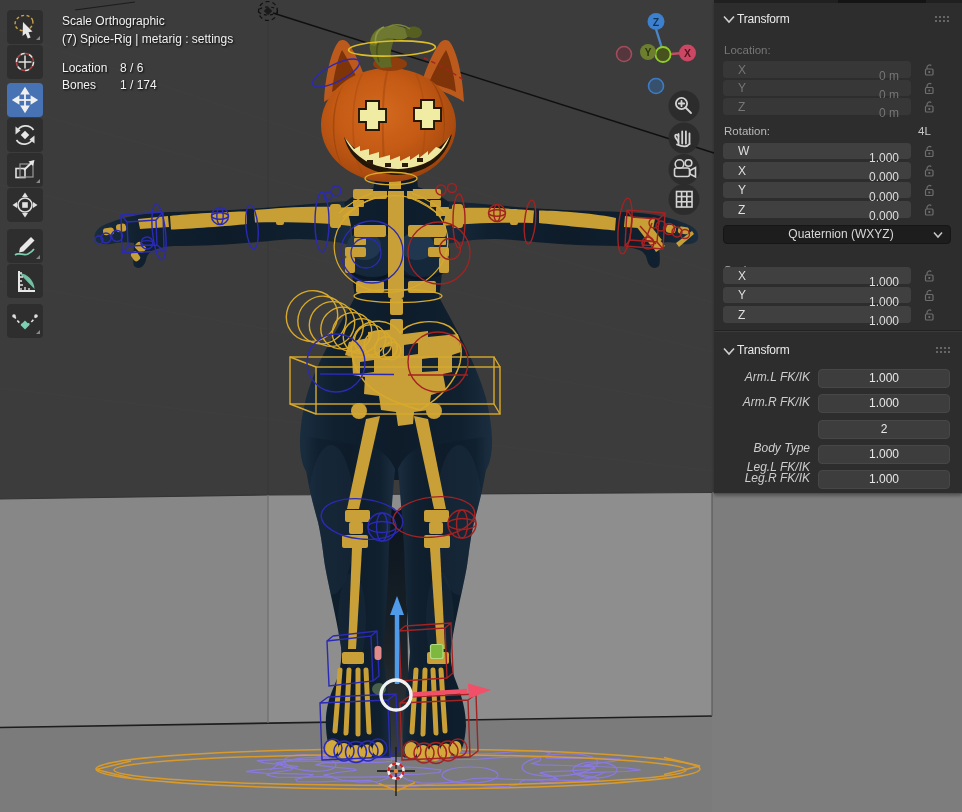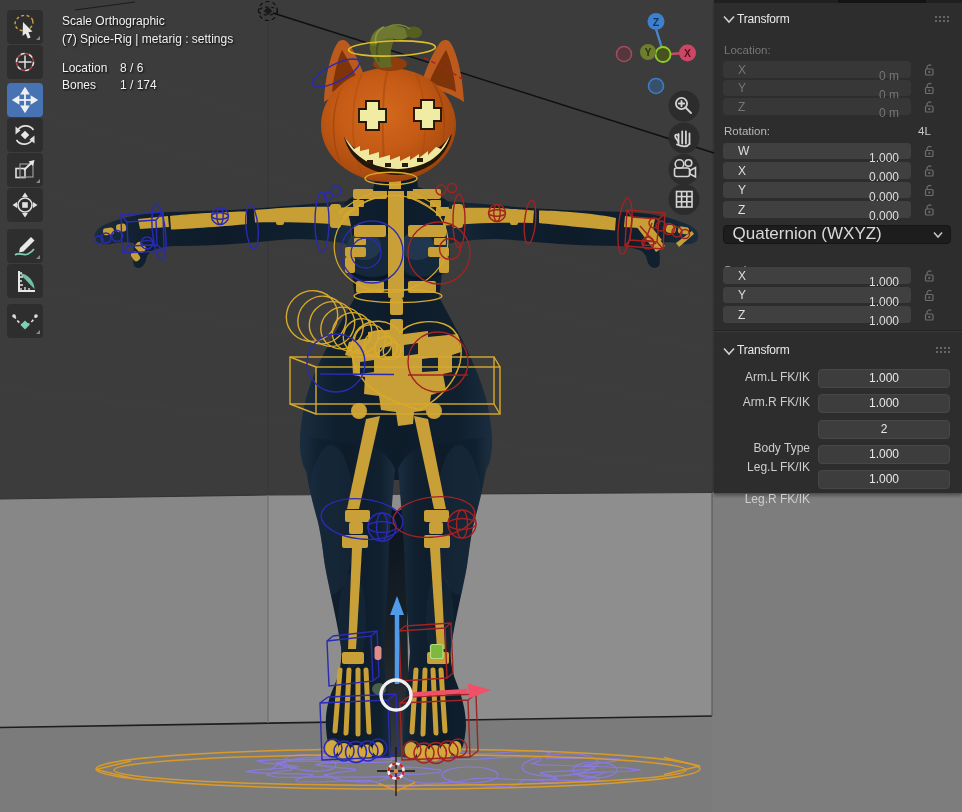--- a/index.html
+++ b/index.html
@@ -14,22 +14,22 @@
 
 #panel{position:absolute;left:714px;top:0px;width:248px;height:493px;background:#2d2d2d;border-bottom:1px solid #be185d;box-shadow:0 2px 3px rgba(0,0,0,.3);}
 #panel .hdr{position:absolute;left:23px;font-size:12px;color:#e9e9e9;letter-spacing:-0.2px;}
 #panel .lbl{position:absolute;left:10px;font-size:11.5px;color:#b8b8b8;}
 #panel .dis{color:#767676;}
 .row{position:absolute;left:9px;width:188px;height:16.5px;background:#404040;border-radius:3.5px;font-size:12px;color:#dedede;}
 .row .k{position:absolute;left:15px;top:1.5px;}
 .row .v{position:absolute;right:12px;top:8px;}
 .row.dis{background:#373737;color:#7e7e7e;}
 .pv{position:absolute;left:104px;width:130px;height:17px;background:#3d3d3d;border-radius:4px;border:1px solid #474747;font-size:12px;color:#e8e8e8;text-align:center;line-height:16px;}
-.pl{position:absolute;font-size:12px;color:#cdcdcd;width:94px;text-align:right;left:2px;line-height:17px;}
-.drop{position:absolute;left:8.5px;top:225px;width:226px;height:16.5px;background:#1d1d1d;border-radius:4px;border:1px solid #161616;color:#d8d8d8;font-size:17px;line-height:16.5px;}
+.pl{position:absolute;font-size:12px;color:#cdcdcd;width:94px;text-align:right;left:2px;line-height:17px;font-style:italic;}
+.drop{position:absolute;left:8.5px;top:225px;width:226px;height:16.5px;background:#1d1d1d;border-radius:4px;border:1px solid #161616;color:#d8d8d8;font-size:12px;line-height:16.5px;text-align:center;}
 </style></head>
 <body>
 <svg id="scene" width="962" height="812" viewBox="0 0 962 812">
 <defs>
 <radialGradient id="pk" cx="44%" cy="40%" r="66%">
  <stop offset="0%" stop-color="#d46a1e"></stop>
         <stop offset="50%" stop-color="#c45a14"></stop>
  <stop offset="82%" stop-color="#ac4c10"></stop>
         <stop offset="100%" stop-color="#903e0c"></stop>
 </radialGradient>
@@ -558,21 +558,21 @@
       </g>
     </svg>
 <div class="pl" style="top:369px">Arm.L FK/IK</div>
     <div class="pv" style="top:369px">1.000</div>
 <div class="pl" style="top:394px">Arm.R FK/IK</div>
     <div class="pv" style="top:394px">1.000</div>
 <div class="pl" style="top:440px">Body Type</div>
     <div class="pv" style="top:419.5px">2</div>
 <div class="pl" style="top:459px">Leg.L FK/IK</div>
     <div class="pv" style="top:444.5px">1.000</div>
-<div class="pl" style="top:491px">Leg.R FK/IK</div>
+<div class="pl" style="top:470px">Leg.R FK/IK</div>
     <div class="pv" style="top:470px">1.000</div>
 </div>
 <svg class="abs" style="left:921px;top:58px" width="18" height="270">
  <defs>
       <g id="lk" fill="none" stroke="#6e6e6e" stroke-width="1.2">
    <rect x="4.5" y="7" width="7.5" height="6" rx="1"></rect>
    <path d="M6,7 L6,5.6 A2.7,2.7 0 0 1 10.3,3.4"></path>
    <rect x="7.4" y="9" width="1.8" height="2" fill="#6e6e6e" stroke="none"></rect>
  </g>
     </defs>

